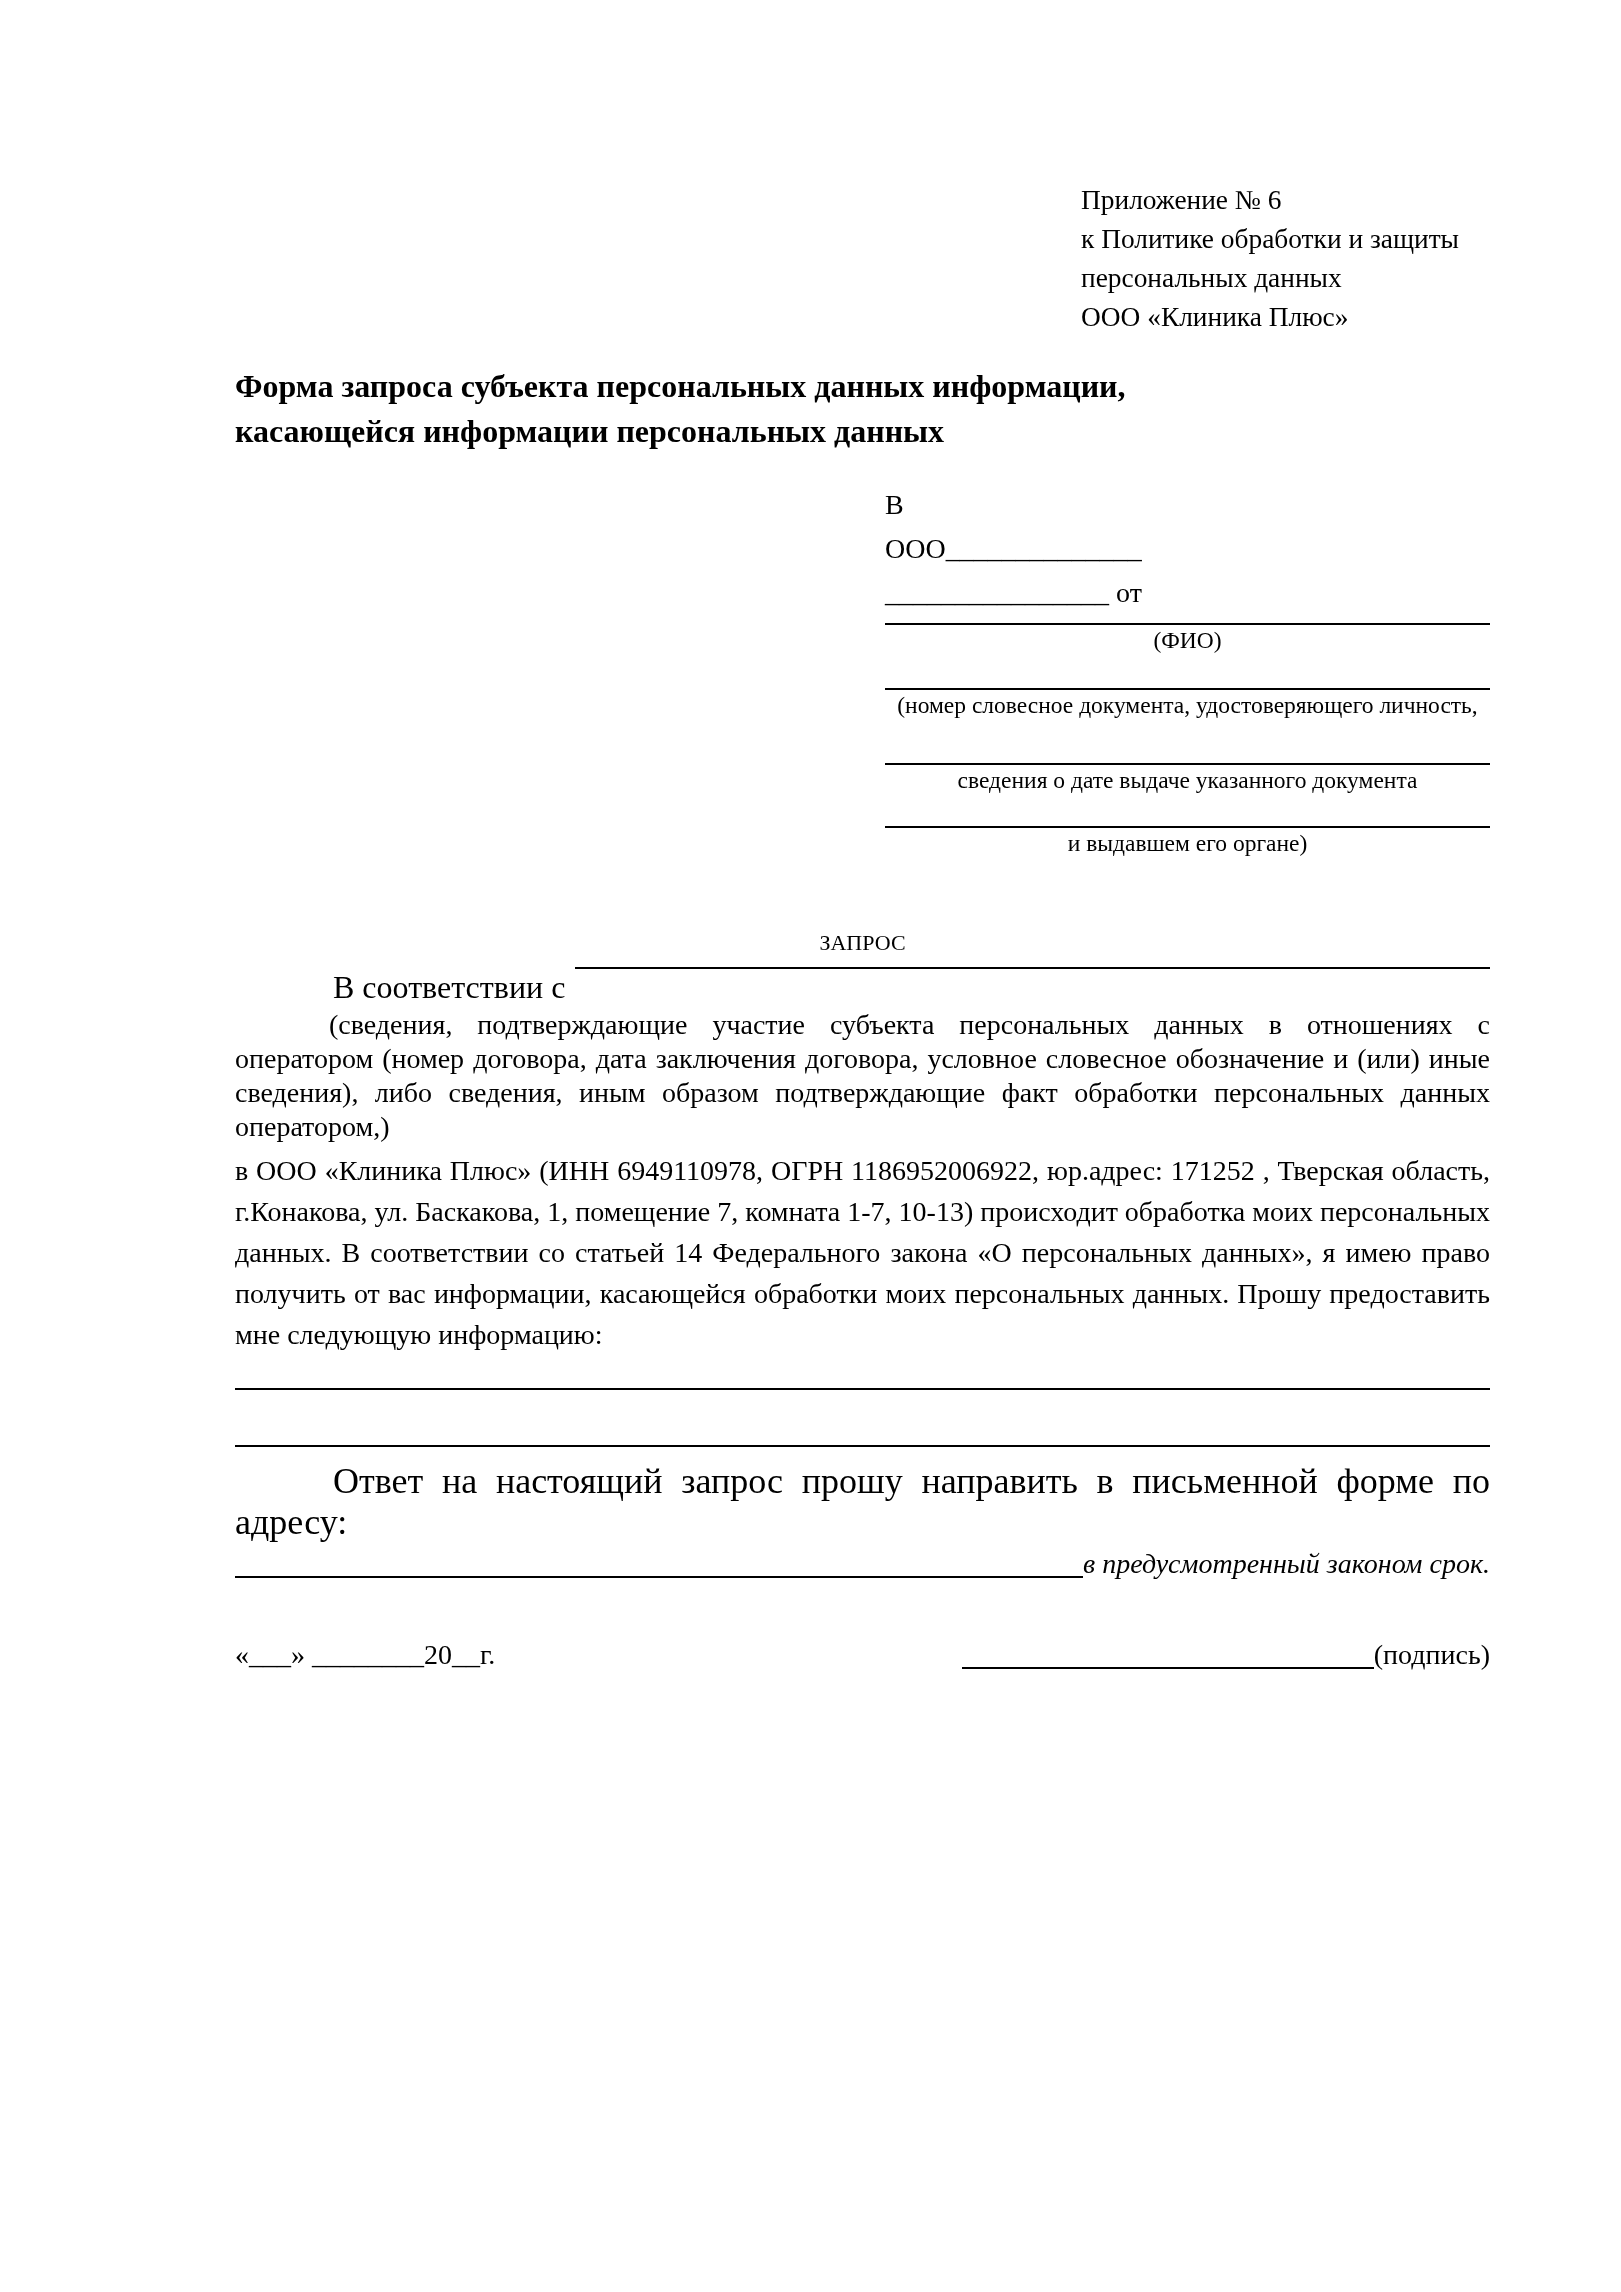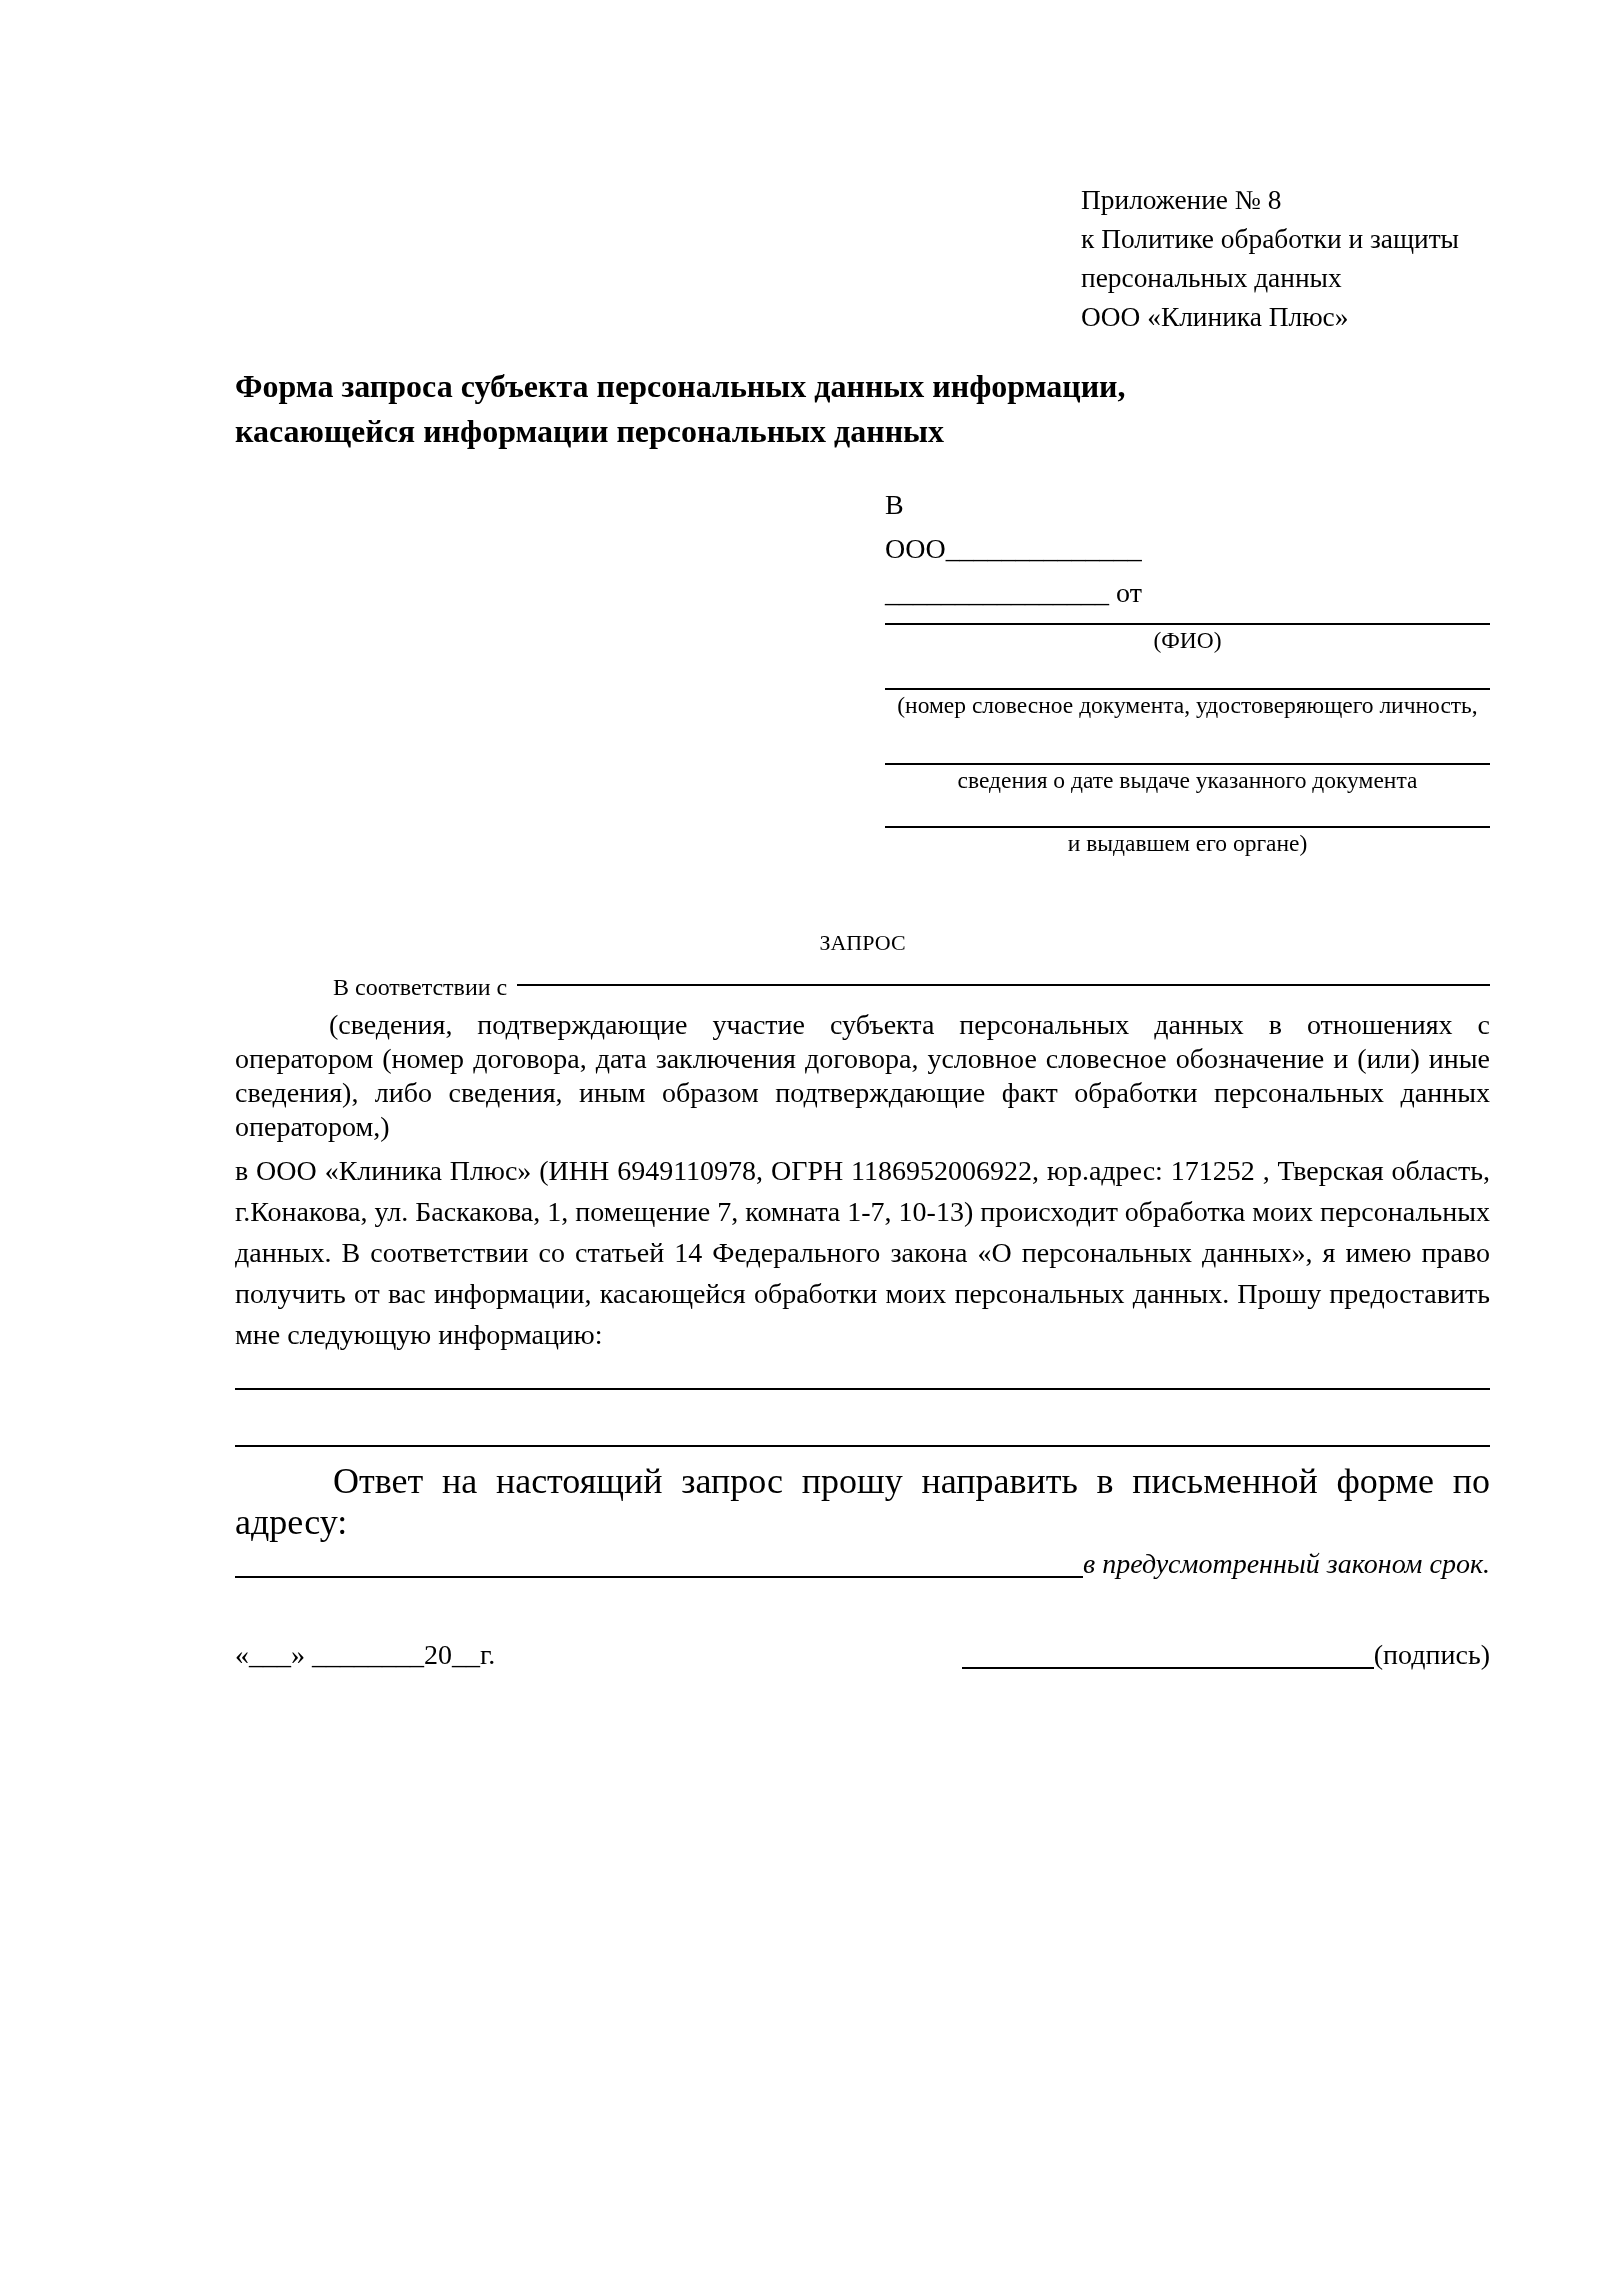--- a/index.html
+++ b/index.html
@@ -60,22 +60,22 @@
   
   .zapros-heading {
     margin-top: 64px;
     text-align: center;
     font-size: 22px;
     line-height: 39px;
   }
   .intro-row {
     margin-top: 4.9px;
     display: flex;
-    align-items: center;
-    font-size: 24px;
+    align-items: flex-start;
+    font-size: 32px;
     line-height: 41px;
   }
   .intro-row .lead { padding-left: 98px; white-space: nowrap; }
   .fill-line {
     flex: 1 1 auto;
     border-bottom: 2.9px solid #000;
     margin-bottom: 5.9px;
     margin-left: 9.8px;
   }
   .note {
@@ -126,21 +126,21 @@
   }
   .sign-right .cap { white-space: nowrap; }
 </style>
 </head>
 <body>
 
 <div class="page">
   <div class="content">
 
     <div class="doc-header">
-      <div>Приложение № 8</div>
+      <div>Приложение № 6</div>
       <div>к Политике обработки и защиты</div>
       <div>персональных данных</div>
       <div>ООО «Клиника Плюс»</div>
     </div>
 
     <div class="doc-title">
       <div>Форма запроса субъекта персональных данных информации,</div>
       <div>касающейся информации персональных данных</div>
     </div>
 

